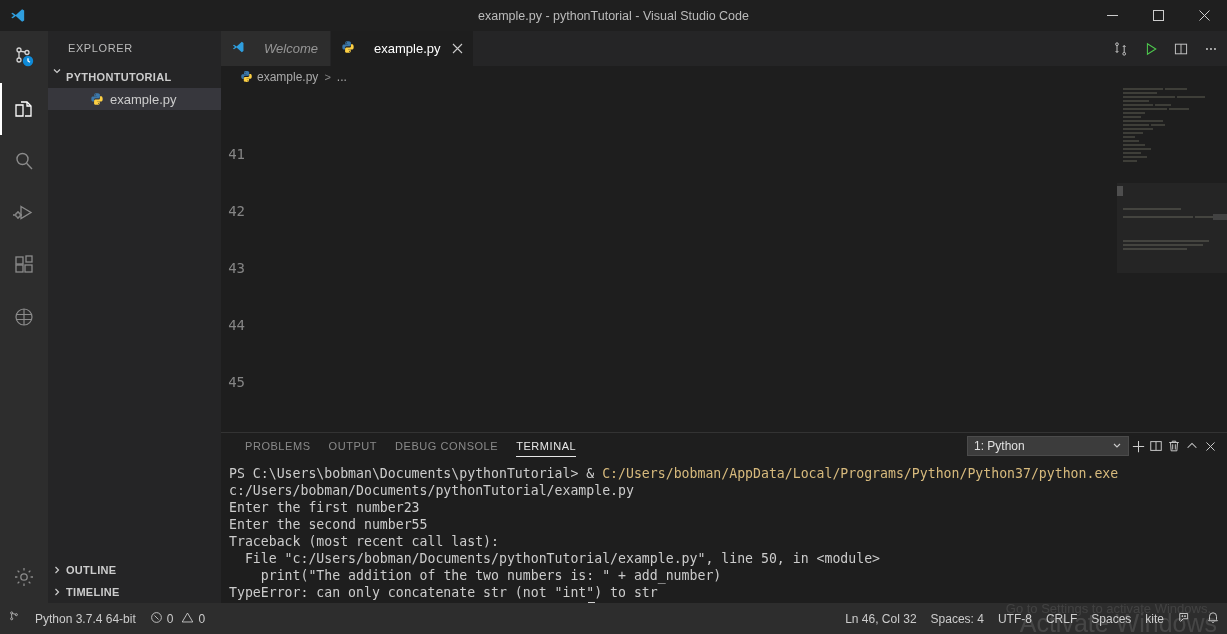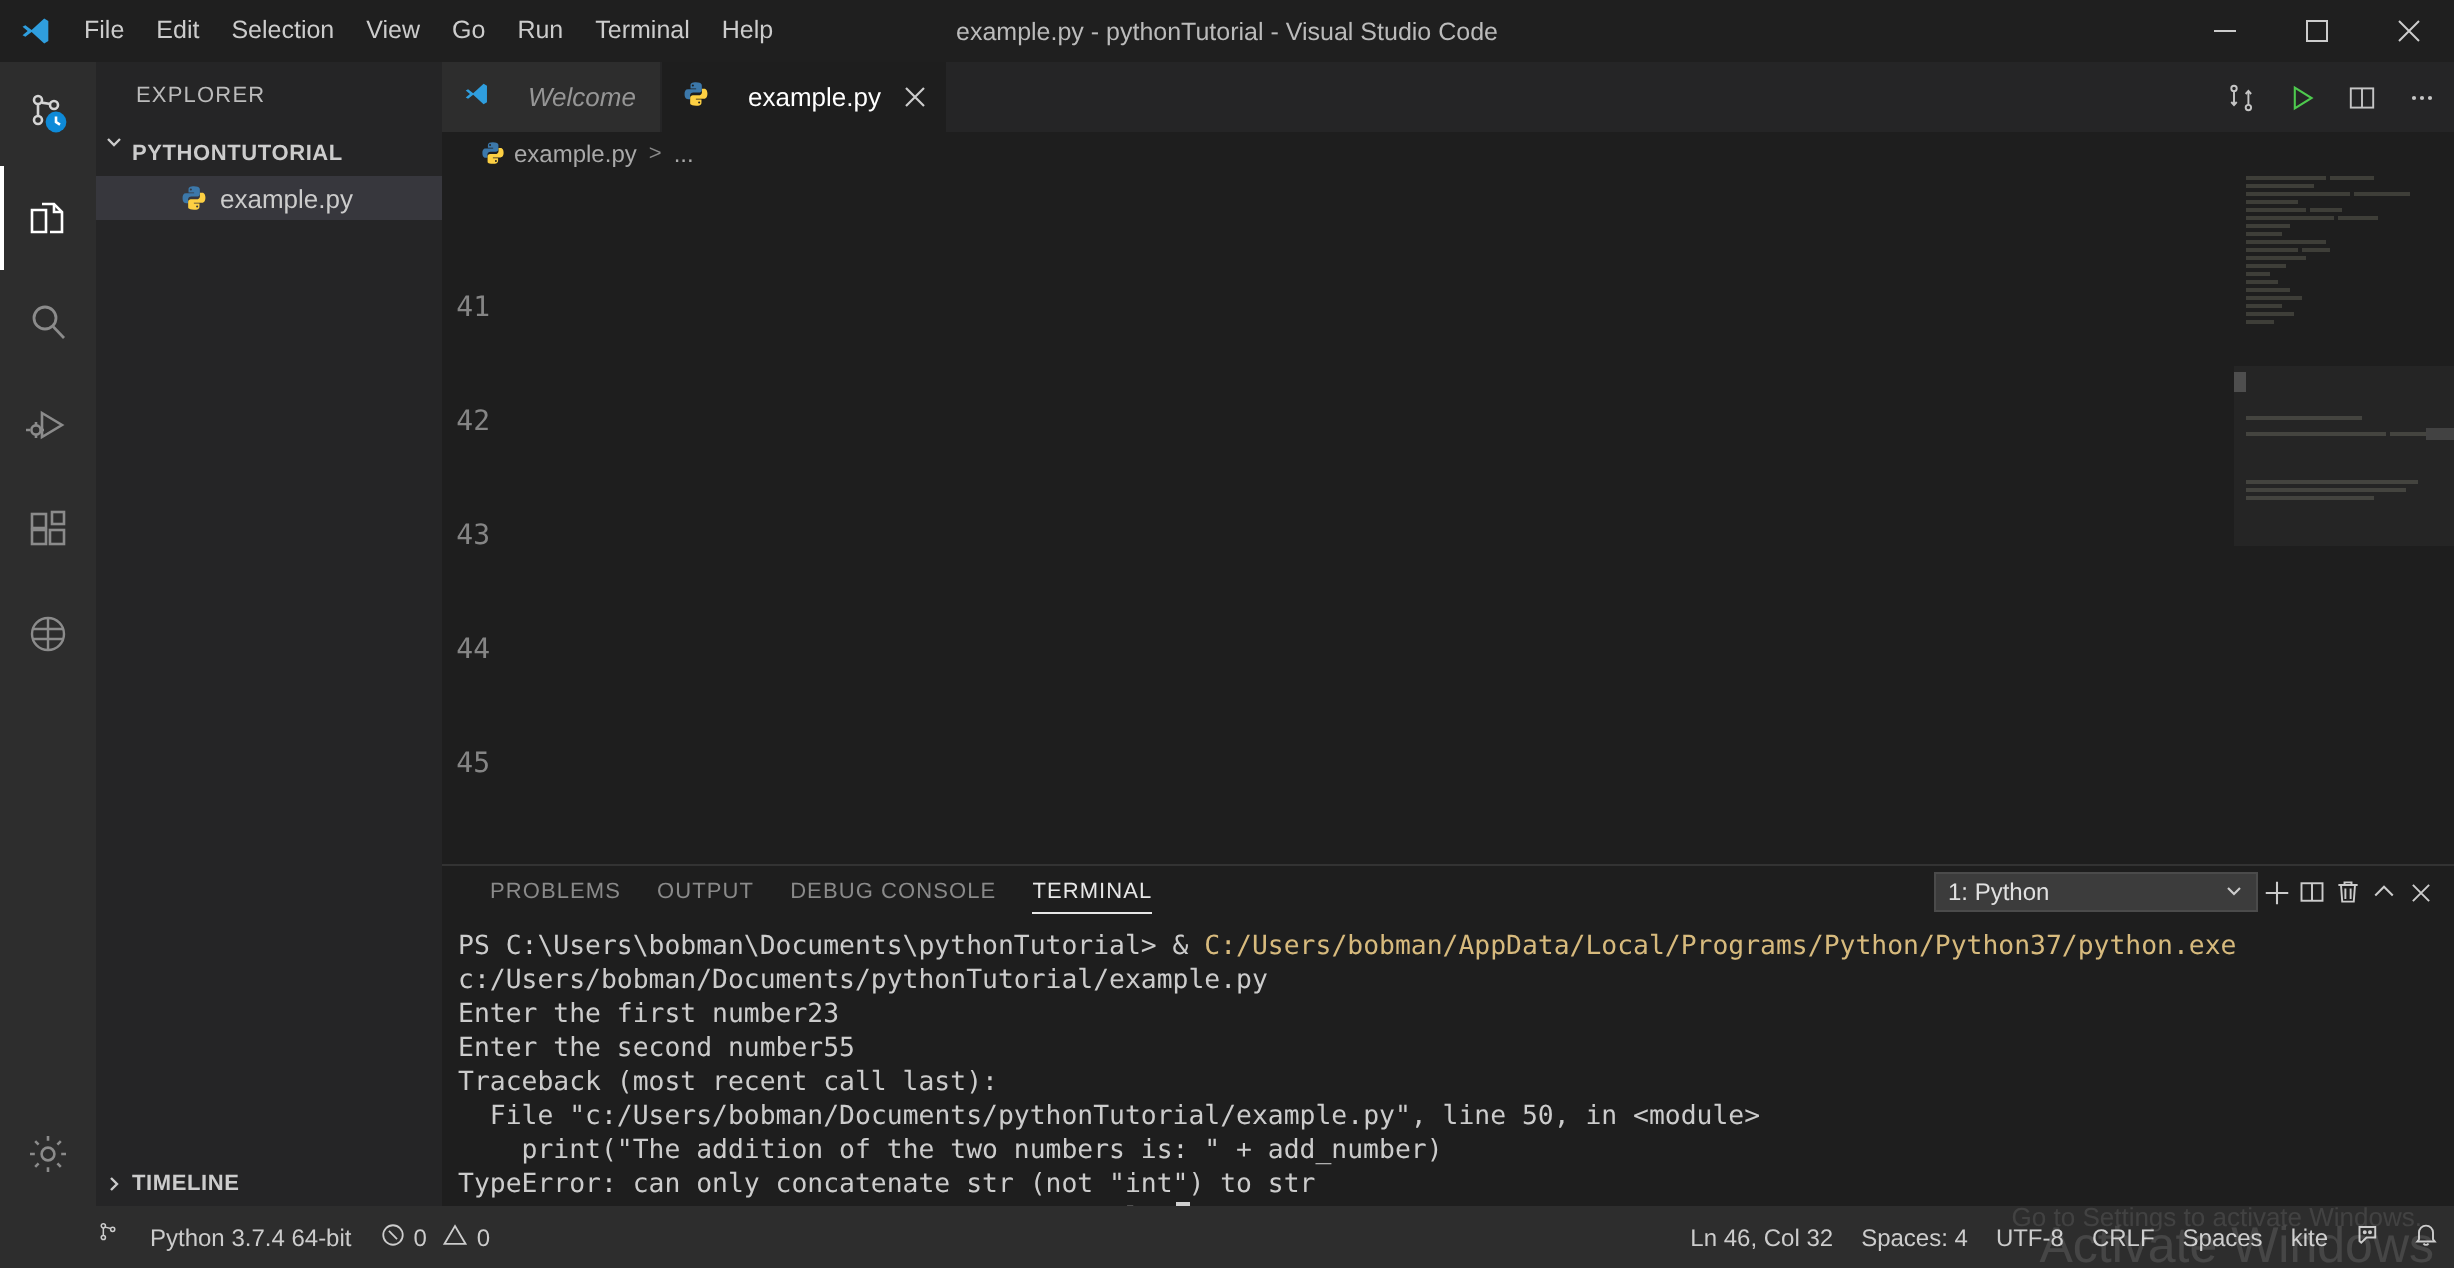--- a/index.html
+++ b/index.html
@@ -214,21 +214,21 @@
   .term-cursor {
     display:inline-block; width:7px; height:14px; background:#d0d0d0;
     vertical-align:-2px; margin-left:2px;
   }
 
   
   .statusbar {
     position: absolute; bottom: 0; left: 0; width: 1227px; height: 31px;
     background: #2d2d2d;
     display: flex; align-items: center;
-    font-size: 12px; color: #cccccc; padding-left: 40px;
+    font-size: 12px; color: #cccccc;
   }
   .sb-item {
     height: 31px; display: flex; align-items: center; gap: 4px;
     padding: 0 7px; white-space: nowrap;
   }
   .sb-right { margin-left: auto; display: flex; align-items: flex-start; }
 
   .watermark {
     position: absolute; right: 10px; bottom: -4px;
     font-size: 25px; color: rgba(255,255,255,0.12);
@@ -244,30 +244,20 @@
 </head>
 <body>
 
 <div class="app">
 
   <div class="titlebar">
     <div class="vscode-logo">
       <svg width="17" height="17" viewBox="0 0 24 24">
         <path d="M18.5 3.2 9.6 11.3 5.2 8 3.2 9l3.6 3-3.6 3 2 1 4.4-3.3 8.9 8.1L21.4 19V5z" fill="#2f9ede"></path>
       </svg>
-    </div>
-    <div class="menu">
-      <div class="menu-item">File</div>
-      <div class="menu-item">Edit</div>
-      <div class="menu-item">Selection</div>
-      <div class="menu-item">View</div>
-      <div class="menu-item">Go</div>
-      <div class="menu-item">Run</div>
-      <div class="menu-item">Terminal</div>
-      <div class="menu-item">Help</div>
     </div>
     <div class="win-title">example.py - pythonTutorial - Visual Studio Code</div>
     <div class="win-controls">
       <div class="win-btn">
         <svg width="11" height="11" viewBox="0 0 11 11">
             <rect x="0" y="5" width="11" height="1" fill="#cccccc"></rect>
           </svg>
       </div>
       <div class="win-btn">
         <svg width="11" height="11" viewBox="0 0 11 11">
@@ -352,20 +342,28 @@
       <span class="py-icon">
         <svg width="14" height="14" viewBox="0 0 24 24">
           <path d="M11.9 2c-2.6 0-4.6.6-4.6 2.6v2.6h4.8v.7H5.4S2.2 7.4 2.2 12s2.8 4.4 2.8 4.4h1.9v-2.8s-.1-2.8 2.7-2.8h4.8s2.6.1 2.6-2.5V4.8S17.5 2 11.9 2zM9.3 3.8a.9.9 0 1 1 0 1.8.9.9 0 0 1 0-1.8z" fill="#3c78aa"></path>
           <path d="M12.1 22c2.6 0 4.6-.6 4.6-2.6v-2.6h-4.8v-.7h6.7s3.2.3 3.2-4.3-2.8-4.4-2.8-4.4h-1.9v2.8s.1 2.8-2.7 2.8H9.6s-2.6-.1-2.6 2.5v4.5S6.5 22 12.1 22zm2.6-1.8a.9.9 0 1 1 0-1.8.9.9 0 0 1 0 1.8z" fill="#fdd043"></path>
         </svg>
       </span>
       <span>example.py</span>
     </div>
 
     <div class="sidebar-bottom">
+      <div class="sb-sect">
+        <span class="chev">
+          <svg width="10" height="10" viewBox="0 0 10 10" fill="none" stroke="#cccccc" stroke-width="1.2">
+              <path d="M3.5 2 6.5 5 3.5 8"></path>
+            </svg>
+        </span>
+        <span>OUTLINE</span>
+      </div>
       <div class="sb-sect">
         <span class="chev">
           <svg width="10" height="10" viewBox="0 0 10 10" fill="none" stroke="#cccccc" stroke-width="1.2">
               <path d="M3.5 2 6.5 5 3.5 8"></path>
             </svg>
         </span>
         <span>TIMELINE</span>
       </div>
     </div>
   </div>

